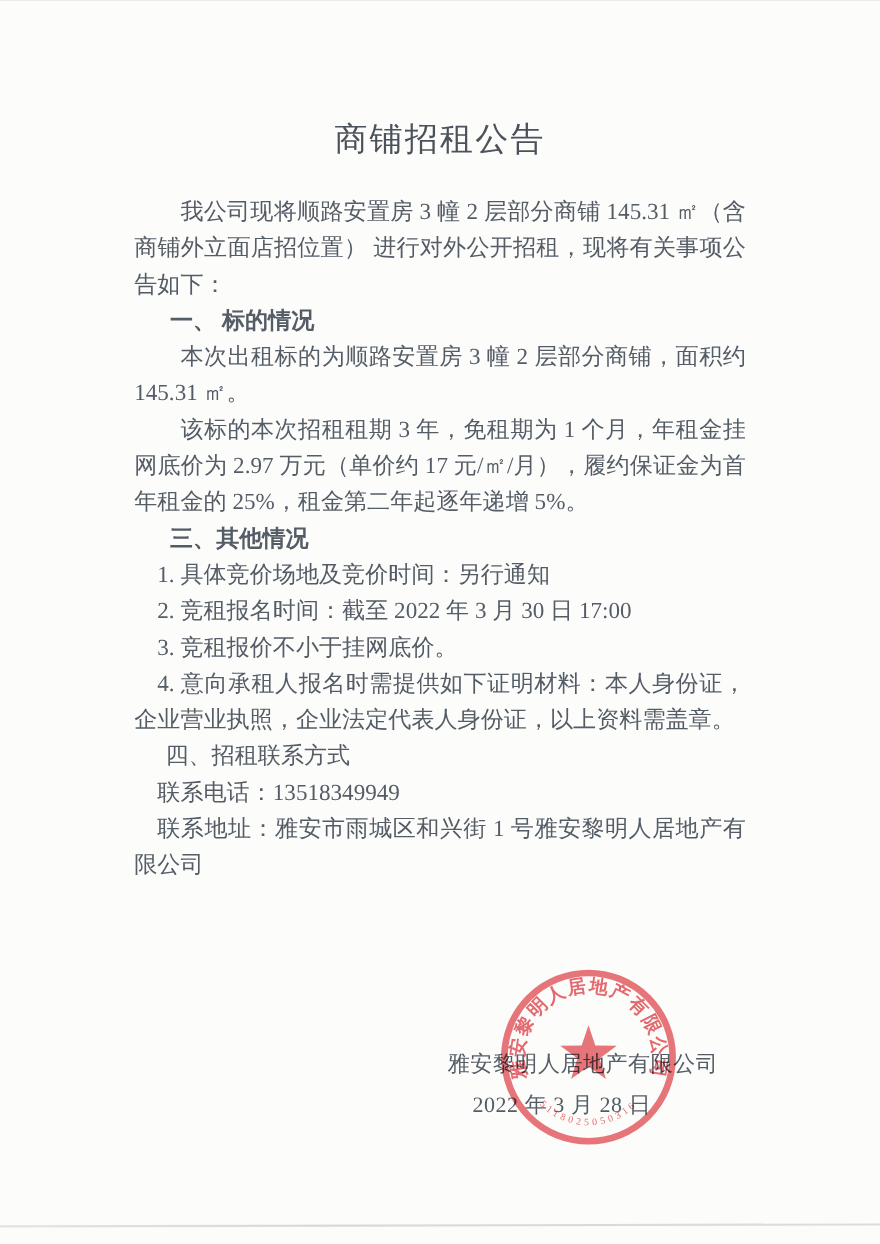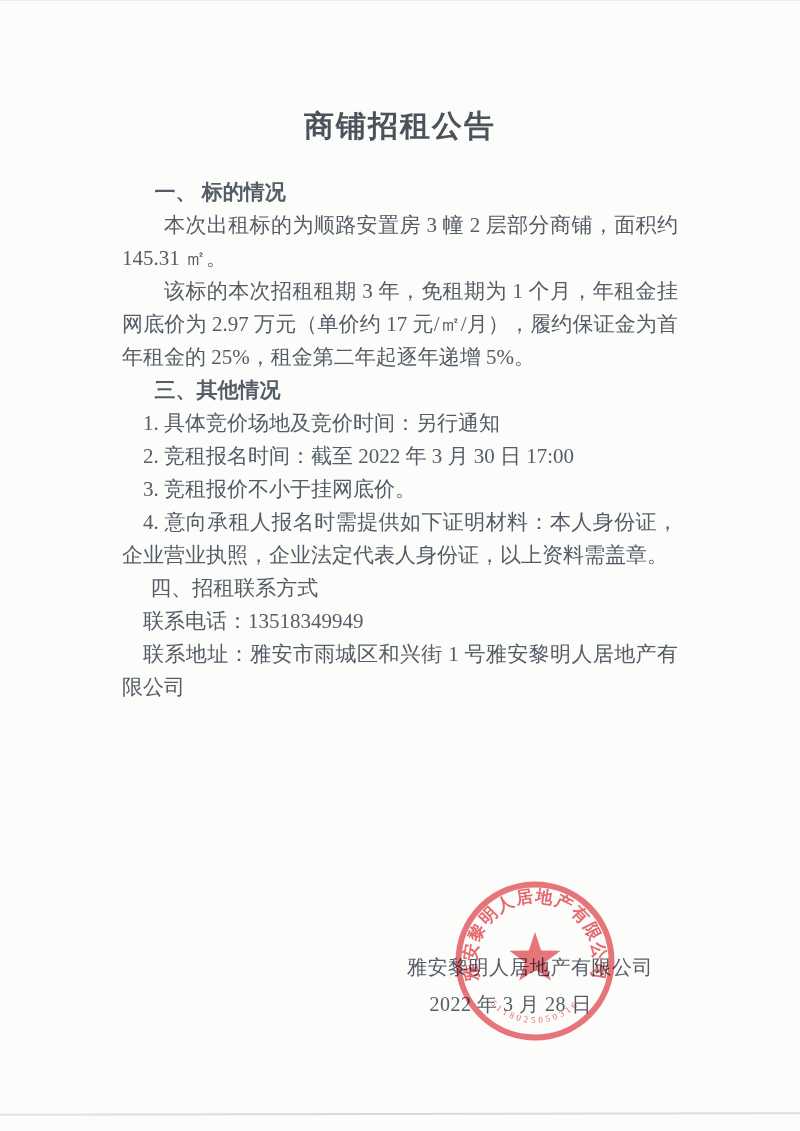--- a/index.html
+++ b/index.html
@@ -18,21 +18,21 @@
   .scan-edge-bottom{
     position:absolute;left:0;top:1113px;width:802px;height:2px;
     background:linear-gradient(to right,#e3e3e1,#d8d8d6 40%,#dedddb);
     transform:rotate(-0.12deg);
   }
   .doc-title{
     position:absolute;left:0;top:106px;width:800px;
     margin:0;
     text-align:center;
     font-size:30px;
-    font-weight:700;
+    font-weight:400;
     letter-spacing:2px;
     color:#4c525b;
   }
   .doc-body{
     position:absolute;left:122px;top:176px;width:556px;
     font-size:21px;
     line-height:33px;
     text-align:justify;
   }
   .doc-body p{margin:0;}
@@ -68,20 +68,21 @@
 </head>
 <body>
 
 <div class="page">
 
   <div class="scan-edge-top"></div>
 
   <h1 class="doc-title">商铺招租公告</h1>
 
   <div class="doc-body">
+    <p class="ind2">我公司现将顺路安置房 3 幢 2 层部分商铺 145.31 ㎡（含商铺外立面店招位置） 进行对外公开招租，现将有关事项公告如下：</p>
     <p class="ind16">一、 标的情况</p>
     <p class="ind2">本次出租标的为顺路安置房 3 幢 2 层部分商铺，面积约 145.31 ㎡。</p>
     <p class="ind2">该标的本次招租租期 3 年，免租期为 1 个月，年租金挂网底价为 2.97 万元（单价约 17 元/㎡/月），履约保证金为首年租金的 25%，租金第二年起逐年递增 5%。</p>
     <p class="ind16">三、其他情况</p>
     <p class="ind1">1. 具体竞价场地及竞价时间：另行通知</p>
     <p class="ind1">2. 竞租报名时间：截至 2022 年 3 月 30 日 17:00</p>
     <p class="ind1">3. 竞租报价不小于挂网底价。</p>
     <p class="ind1">4. 意向承租人报名时需提供如下证明材料：本人身份证，企业营业执照，企业法定代表人身份证，以上资料需盖章。</p>
     <p class="ind135">四、招租联系方式</p>
     <p class="ind1">联系电话：13518349949</p>

